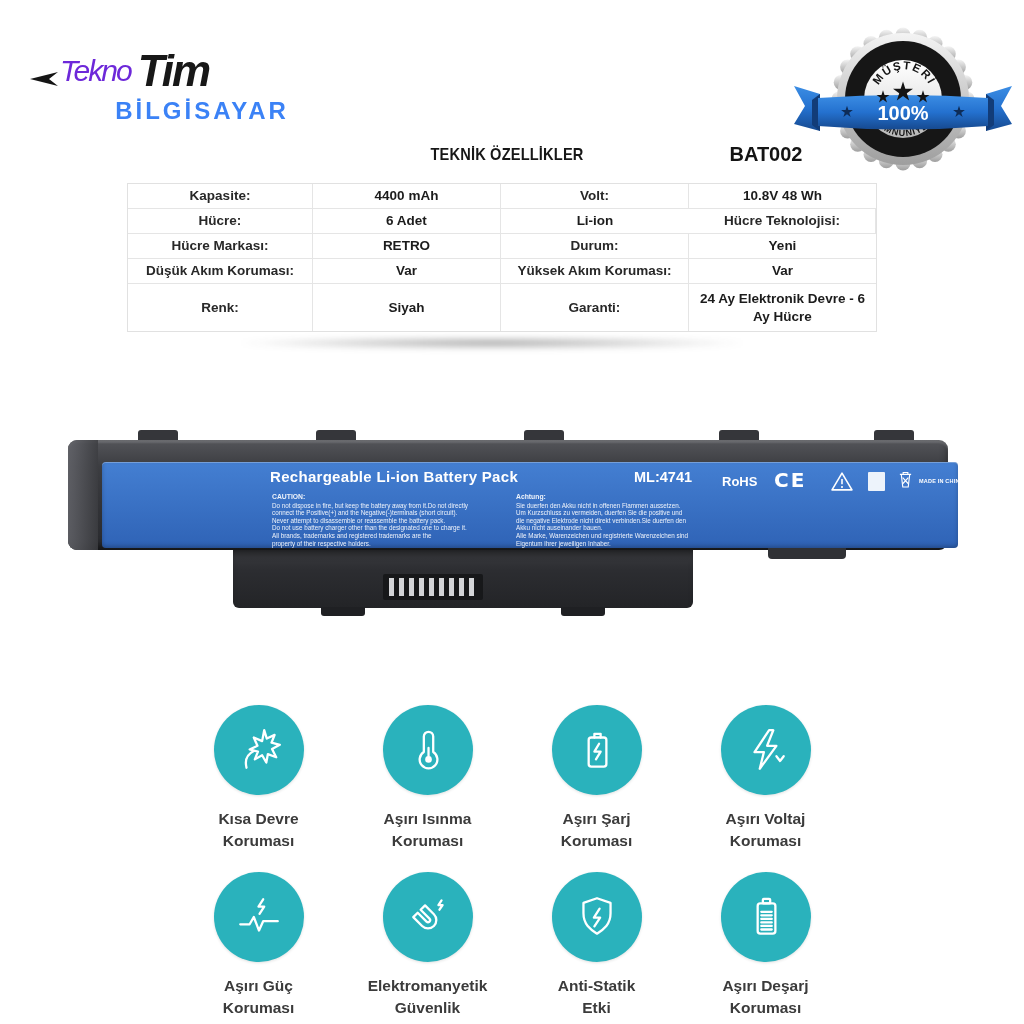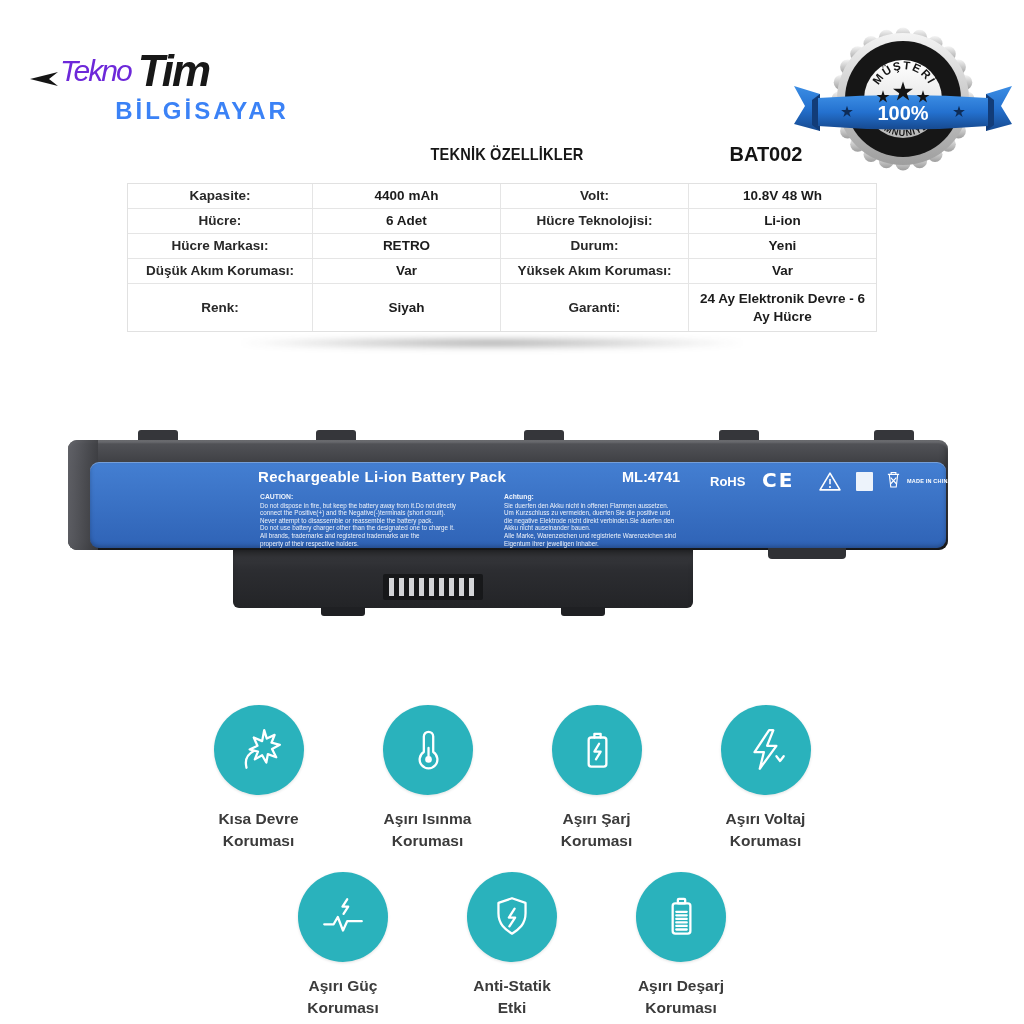--- a/index.html
+++ b/index.html
@@ -39,21 +39,21 @@
                 filter:blur(3px);}
 
   
   .battery{position:absolute;left:68px;top:430px;width:880px;height:205px;}
   .bt{position:absolute;top:0;width:40px;height:14px;background:#35363a;border-radius:3px 3px 0 0;}
   .bat-body{position:absolute;left:0;top:10px;width:880px;height:110px;border-radius:9px;
             background:linear-gradient(180deg,#54555a 0%,#3c3d41 24%,#323337 60%,#292a2e 100%);
             box-shadow:inset 0 3px 2px rgba(255,255,255,.14), inset 0 -5px 7px rgba(0,0,0,.5);}
   .bat-body::before{content:"";position:absolute;left:0;top:0;bottom:0;width:30px;border-radius:9px 0 0 9px;
             background:linear-gradient(90deg,#65666c 0%,#3c3d41 100%);opacity:.85;}
-  .bat-label{position:absolute;left:22px;top:32px;width:856px;height:86px;border-radius:9px;
+  .bat-label{position:absolute;left:34px;top:32px;width:856px;height:86px;border-radius:4px;
             background:linear-gradient(180deg,#447FD2 0%,#2F63B6 100%);
             box-shadow:inset 0 1px 0 rgba(255,255,255,.28), inset 0 -2px 4px rgba(0,0,0,.25);color:#fff;}
   .lbl-title{position:absolute;left:168px;top:6px;font-weight:bold;font-size:15px;letter-spacing:.3px;}
   .lbl-model{position:absolute;left:532px;top:7px;font-weight:bold;font-size:14.5px;}
   .lbl-rohs{position:absolute;left:620px;top:12px;font-weight:bold;font-size:13px;}
   .lbl-ce{position:absolute;left:672px;top:6px;font-weight:bold;font-size:20px;letter-spacing:2px;
           font-family:"DejaVu Sans",sans-serif;}
   .lbl-warn{position:absolute;left:728px;top:9px;width:24px;height:21px;}
   .lbl-square{position:absolute;left:766px;top:10px;width:17px;height:19px;background:#edf3fb;border-radius:1px;}
   .lbl-bin{position:absolute;left:796px;top:8px;width:15px;height:20px;}
@@ -173,22 +173,22 @@
 <div class="product-code">BAT002</div>
 
 <div class="spec-table">
   <div class="cell lbl">Kapasite:</div>
   <div class="cell val">4400 mAh</div>
   <div class="cell lbl">Volt:</div>
   <div class="cell val c4">10.8V 48 Wh</div>
 
   <div class="cell lbl">Hücre:</div>
   <div class="cell val">6 Adet</div>
+  <div class="cell val c4">Li-ion</div>
   <div class="cell lbl">Hücre Teknolojisi:</div>
-  <div class="cell val c4">Li-ion</div>
 
   <div class="cell lbl">Hücre Markası:</div>
   <div class="cell val">RETRO</div>
   <div class="cell lbl">Durum:</div>
   <div class="cell val c4">Yeni</div>
 
   <div class="cell lbl">Düşük Akım Koruması:</div>
   <div class="cell val">Var</div>
   <div class="cell lbl">Yüksek Akım Koruması:</div>
   <div class="cell val c4">Var</div>
@@ -322,20 +322,34 @@
         </svg>
       </div>
       <div class="flabel">
         <div>Aşırı Güç</div>
         <div>Koruması</div>
       </div>
     </div>
     <div class="fcell">
       <div class="fcircle">
         <svg viewBox="0 0 48 48">
+          <g transform="rotate(-45 24 27)">
+            <path class="icon-stroke" d="M16 15 v12 a8 8 0 0 0 16 0 V15 h-6 v12 a2 2 0 0 1 -4 0 V15 z"></path>
+          </g>
+          <path class="icon-stroke" d="M37 8 l-3 4.5 h4 l-3 4.5"></path>
+        </svg>
+      </div>
+      <div class="flabel">
+        <div>Elektromanyetik</div>
+        <div>Güvenlik</div>
+      </div>
+    </div>
+    <div class="fcell">
+      <div class="fcircle">
+        <svg viewBox="0 0 48 48">
           <path class="icon-stroke" d="M24 6 l13 4.5 v10 c0 10.5 -6.5 15.5 -13 19.5 c-6.5 -4 -13 -9 -13 -19.5 v-10 z"></path>
           <path class="icon-stroke" d="M26.5 16 l-5.5 8.5 h6 l-5.5 8.5"></path>
         </svg>
       </div>
       <div class="flabel">
         <div>Anti-Statik</div>
         <div>Etki</div>
       </div>
     </div>
     <div class="fcell">

